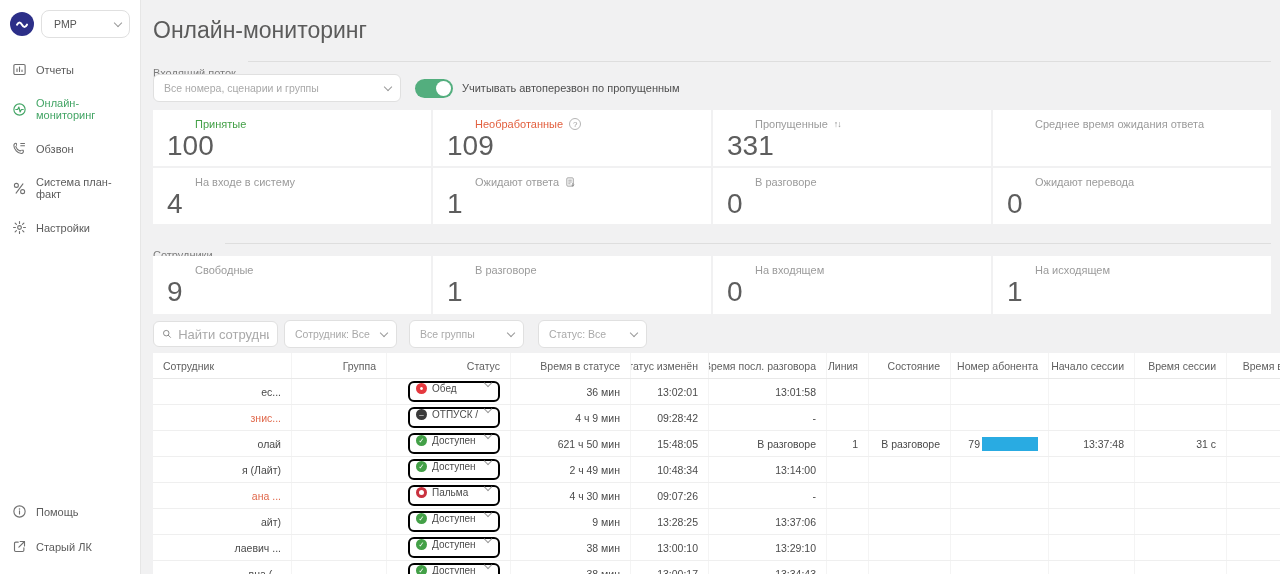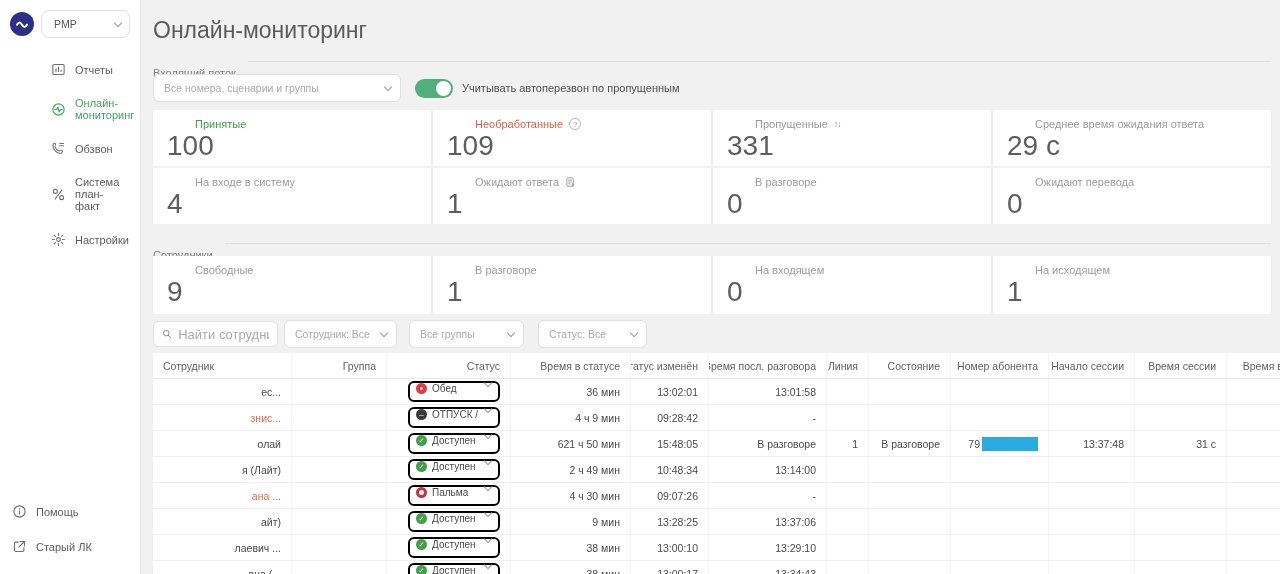--- a/index.html
+++ b/index.html
@@ -4,21 +4,21 @@
 <style>
   * { margin:0; padding:0; box-sizing:border-box; }
   html,body { width:1280px; height:574px; overflow:hidden; }
   body { display:flex; font-family:"Liberation Sans", sans-serif; background:#f1f1f2; color:#4a4a4a; }
 
   
   .sidebar { width:141px; background:#fff; border-right:1px solid #e6e6e6; display:flex; flex-direction:column; padding:10px 0 10px 0; flex-shrink:0; }
   .logo-row { display:flex; align-items:center; gap:7px; padding:0 10px 14px 10px; }
   .logo-circle { width:24px; height:24px; border-radius:50%; background:#2c2f88; display:flex; align-items:center; justify-content:center; flex-shrink:0; }
   .org-select { flex:1; height:28px; border:1px solid #e0e0e0; border-radius:8px; background:#fff; display:flex; align-items:center; justify-content:space-between; padding:0 8px 0 12px; font-size:10.5px; color:#555; cursor:pointer; }
-  .nav { display:flex; flex-direction:column;padding-left:39px; }
+  .nav { display:flex; flex-direction:column; }
   .nav-item { display:flex; align-items:center; gap:9px; padding:10px 12px; font-size:11px; color:#5c5c5c; cursor:pointer; }
   .nav-item svg { flex-shrink:0; }
   .nav-item.active { color:#43a565; }
   .nav-item.active svg * { stroke:#43a565; }
   .sidebar-footer { margin-top:auto; display:flex; flex-direction:column; }
   .chev { width:6px; height:6px; border-right:1.4px solid #9a9a9a; border-bottom:1.4px solid #9a9a9a; transform:rotate(45deg); margin-top:-3px; flex-shrink:0; }
 
   
   .main { flex:1; padding:16px 0 0 12px; overflow:hidden; }
   .page-title { font-size:23px; font-weight:400; color:#5b5b5b; line-height:28px; margin-bottom:10px; }
@@ -182,21 +182,20 @@
     </div>
     <div class="card">
       <div class="c-label">
           <span>Пропущенные</span>
           <span class="mini-ic">↑↓</span>
         </div>
       <div class="c-value">331</div>
     </div>
     <div class="card">
       <div class="c-label">Среднее время ожидания ответа</div>
-      <div class="c-value">29 с</div>
     </div>
     <div class="card">
       <div class="c-label">На входе в систему</div>
       <div class="c-value">4</div>
     </div>
     <div class="card">
       <div class="c-label">
           <span>Ожидают ответа</span>
           <svg width="11" height="12" viewBox="0 0 24 24">
             <rect x="4" y="3" width="14" height="18" rx="2" stroke="#8f8f8f" stroke-width="1.8" fill="none"></rect>

